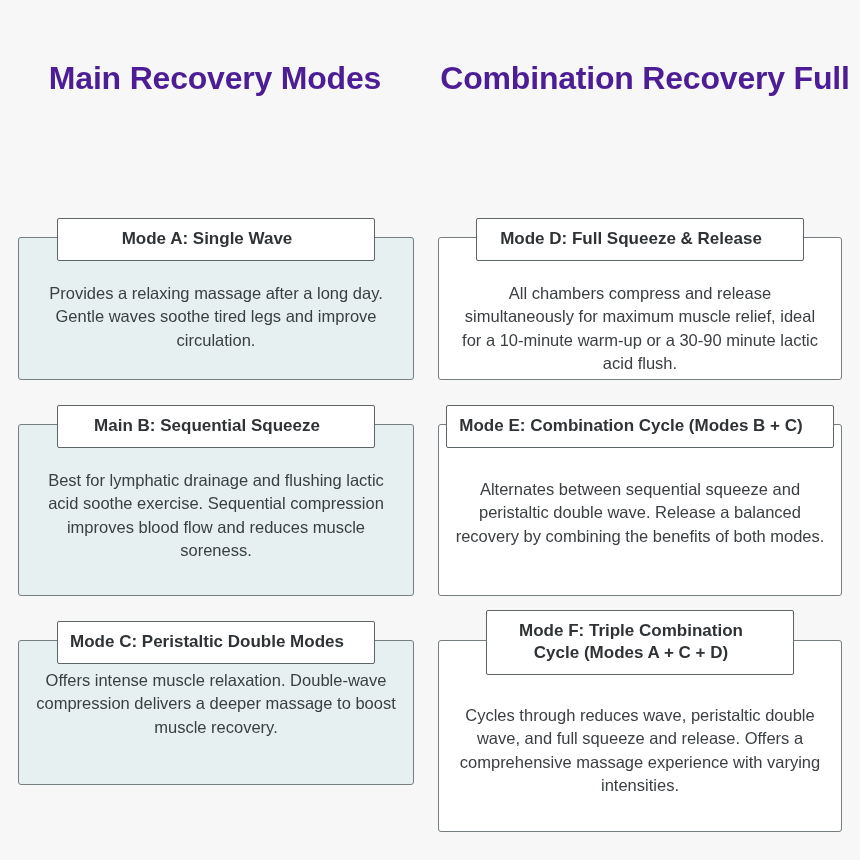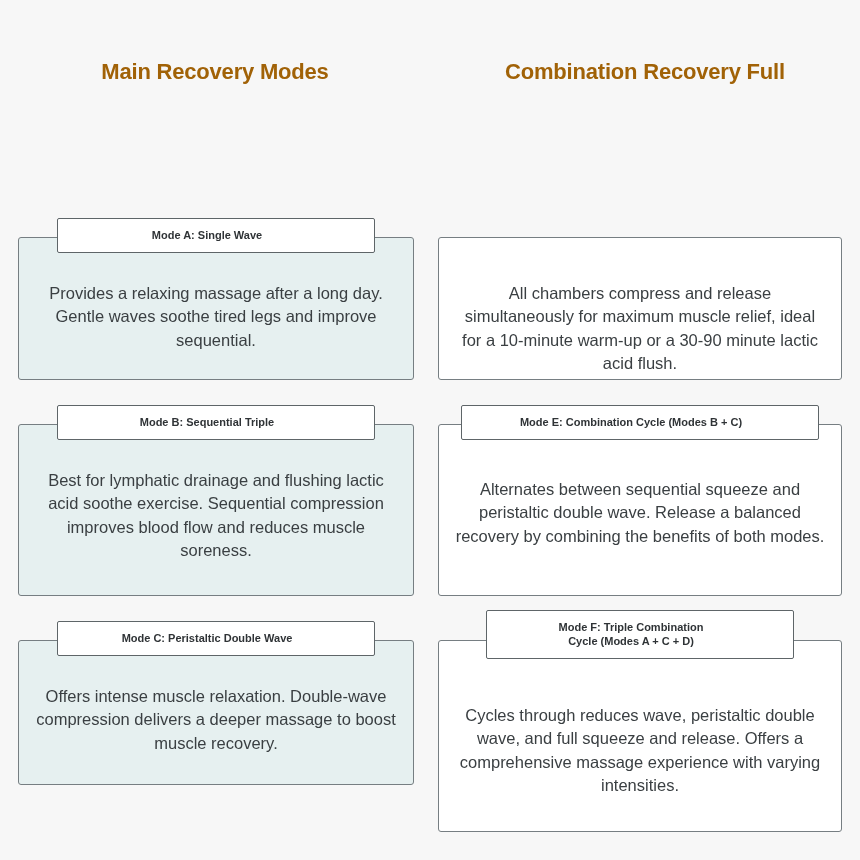--- a/index.html
+++ b/index.html
@@ -26,24 +26,24 @@
 
   .column {
     position: relative;
     width: 430px;
     height: 860px;
     box-sizing: border-box;
   }
 
   .column-title {
     text-align: center;
-    font-size: 22px;
+    font-size: 32px;
     font-weight: bold;
     line-height: 1.26;
-    color: #a16207;
+    color: #4c1d95;
     letter-spacing: -0.2px;
     margin: 0;
     padding: 0;
     position: absolute;
     left: 0;
     right: 0;
     top: 58px;
   }
 
   .cards {
@@ -75,21 +75,21 @@
     position: absolute;
     box-sizing: border-box;
     background: #ffffff;
     border: 1.6px solid #5e6568;
     border-radius: 2px;
     top: -20px;
     left: 50%;
     transform: translateX(-50%);
     padding: 9px 28px 10px 10px;
     text-align: center;
-    font-size: 11px;
+    font-size: 17px;
     font-weight: bold;
     line-height: 1.28;
     color: #2f3336;
     white-space: pre-line;
   }
 
   .card-body {
     text-align: center;
     font-size: 16.5px;
     line-height: 1.42;
@@ -105,71 +105,72 @@
   .l0 { top: 237px; height: 143px; }
   .l1 { top: 424px; height: 172px; }
   .l2 { top: 640px; height: 145px; }
 
   .l0 .card-header { width: 318px; }
   .l1 .card-header { width: 318px; }
   .l2 .card-header { width: 318px; }
 
   .l0 .card-body { top: 44px; }
   .l1 .card-body { top: 44px; }
-  .l2 .card-body { top: 44px; }
+  .l2 .card-body { top: 28px; }
 
   
   .r0 { top: 237px; height: 143px; }
   .r1 { top: 424px; height: 172px; }
   .r2 { top: 640px; height: 192px; }
 
   .r0 .card-header { width: 328px; }
-  .r1 .card-header { width: 358px; }
+  .r1 .card-header { width: 388px; }
   .r2 .card-header { width: 308px; top: -31px; }
 
   .r0 .card-body { top: 44px; }
   .r1 .card-body { top: 53px; }
   .r2 .card-body { top: 63px; }
 </style>
 </head>
 <body>
 
 <div class="board">
 
   <div class="column">
     <h1 class="column-title">Main Recovery
 Modes</h1>
 
     <div class="cards">
 
       <div class="card card-left l0">
         <div class="card-header">Mode A: Single Wave</div>
-        <div class="card-body">Provides a relaxing massage after a long day. Gentle waves soothe tired legs and improve sequential.</div>
+        <div class="card-body">Provides a relaxing massage after a long day. Gentle waves soothe tired legs and improve circulation.</div>
       </div>
 
       <div class="card card-left l1">
-        <div class="card-header">Mode B: Sequential Triple</div>
+        <div class="card-header">Main B: Sequential Squeeze</div>
         <div class="card-body">Best for lymphatic drainage and flushing lactic acid soothe exercise. Sequential compression improves blood flow and reduces muscle soreness.</div>
       </div>
 
       <div class="card card-left l2">
-        <div class="card-header">Mode C: Peristaltic Double Wave</div>
+        <div class="card-header">Mode C: Peristaltic Double Modes</div>
         <div class="card-body">Offers intense muscle relaxation. Double-wave compression delivers a deeper massage to boost muscle recovery.</div>
       </div>
 
     </div>
   </div>
 
   <div class="column">
     <h1 class="column-title">Combination
 Recovery Full</h1>
 
     <div class="cards">
 
       <div class="card card-right r0">
+        <div class="card-header">Mode D: Full Squeeze &amp; Release</div>
         <div class="card-body">All chambers compress and release simultaneously for maximum muscle relief, ideal for a 10-minute warm-up or a 30-90 minute lactic acid flush.</div>
       </div>
 
       <div class="card card-right r1">
         <div class="card-header">Mode E: Combination Cycle (Modes B + C)</div>
         <div class="card-body">Alternates between sequential squeeze and peristaltic double wave. Release a balanced recovery by combining the benefits of both modes.</div>
       </div>
 
       <div class="card card-right r2">
         <div class="card-header">Mode F: Triple Combination

